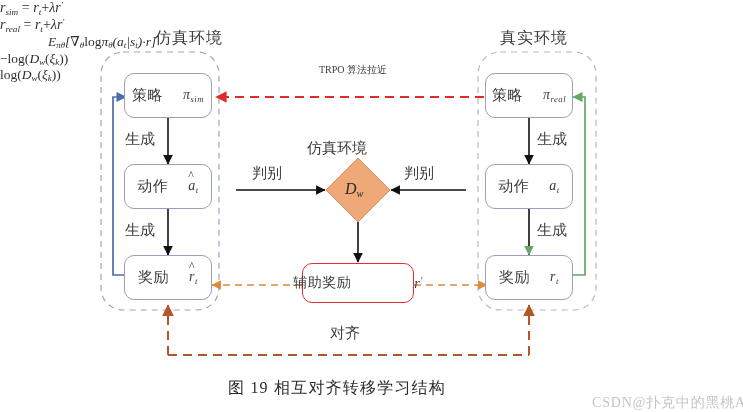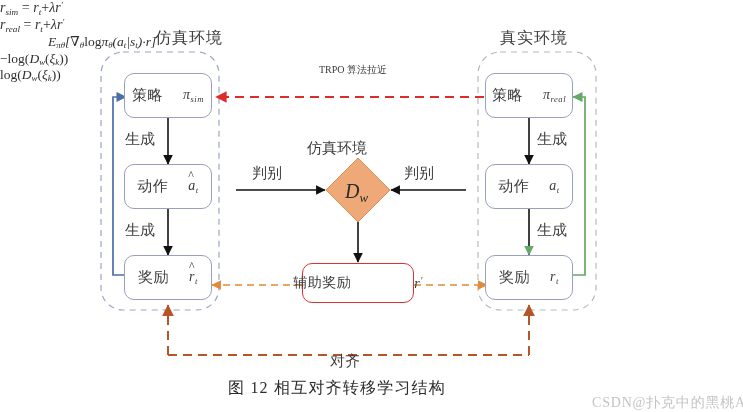--- a/index.html
+++ b/index.html
@@ -73,21 +73,21 @@
     vertical-align: -0.28em;
   }
   .math sup {
     font-size: 0.66em;
     vertical-align: 0.45em;
   }
   .diamond-label {
     position: absolute;
     font-family: "Liberation Serif", "DejaVu Serif", serif;
     font-style: italic;
-    font-size: 20px;
+    font-size: 16px;
     color: #2b2b2b;
     pointer-events: none;
   }
   .caption {
     position: absolute;
     font-size: 16px;
     color: #2c2c2c;
     white-space: nowrap;
     letter-spacing: 1.2px;
   }
@@ -258,20 +258,20 @@
   </div>
 
   <div class="math" style="left:212px; top:258px; font-size:13.5px;">
     <span class="up">−log(</span><i>D</i><sub>w</sub><span class="up">(</span><i>ξ</i><sub>k</sub><span class="up">))</span>
   </div>
 
   <div class="math" style="left:414px; top:258px; font-size:13.5px;">
     <span class="up">log(</span><i>D</i><sub>w</sub><span class="up">(</span><i>ξ</i><sub>k</sub><span class="up">))</span>
   </div>
 
-  <div class="lbl lbl-cn" style="left:330px; top:324px;margin-top:28px;">对齐</div>
-
-  <div class="caption" style="left:228px; top:378px;">图 12   相互对齐转移学习结构</div>
+  <div class="lbl lbl-cn" style="left:330px; top:324px;">对齐</div>
+
+  <div class="caption" style="left:228px; top:378px;">图 19   相互对齐转移学习结构</div>
 
 
   <div class="watermark-small" style="left:592px; top:394px;">CSDN@扑克中的黑桃A</div>
 
 </div>
 
 </body></html>

